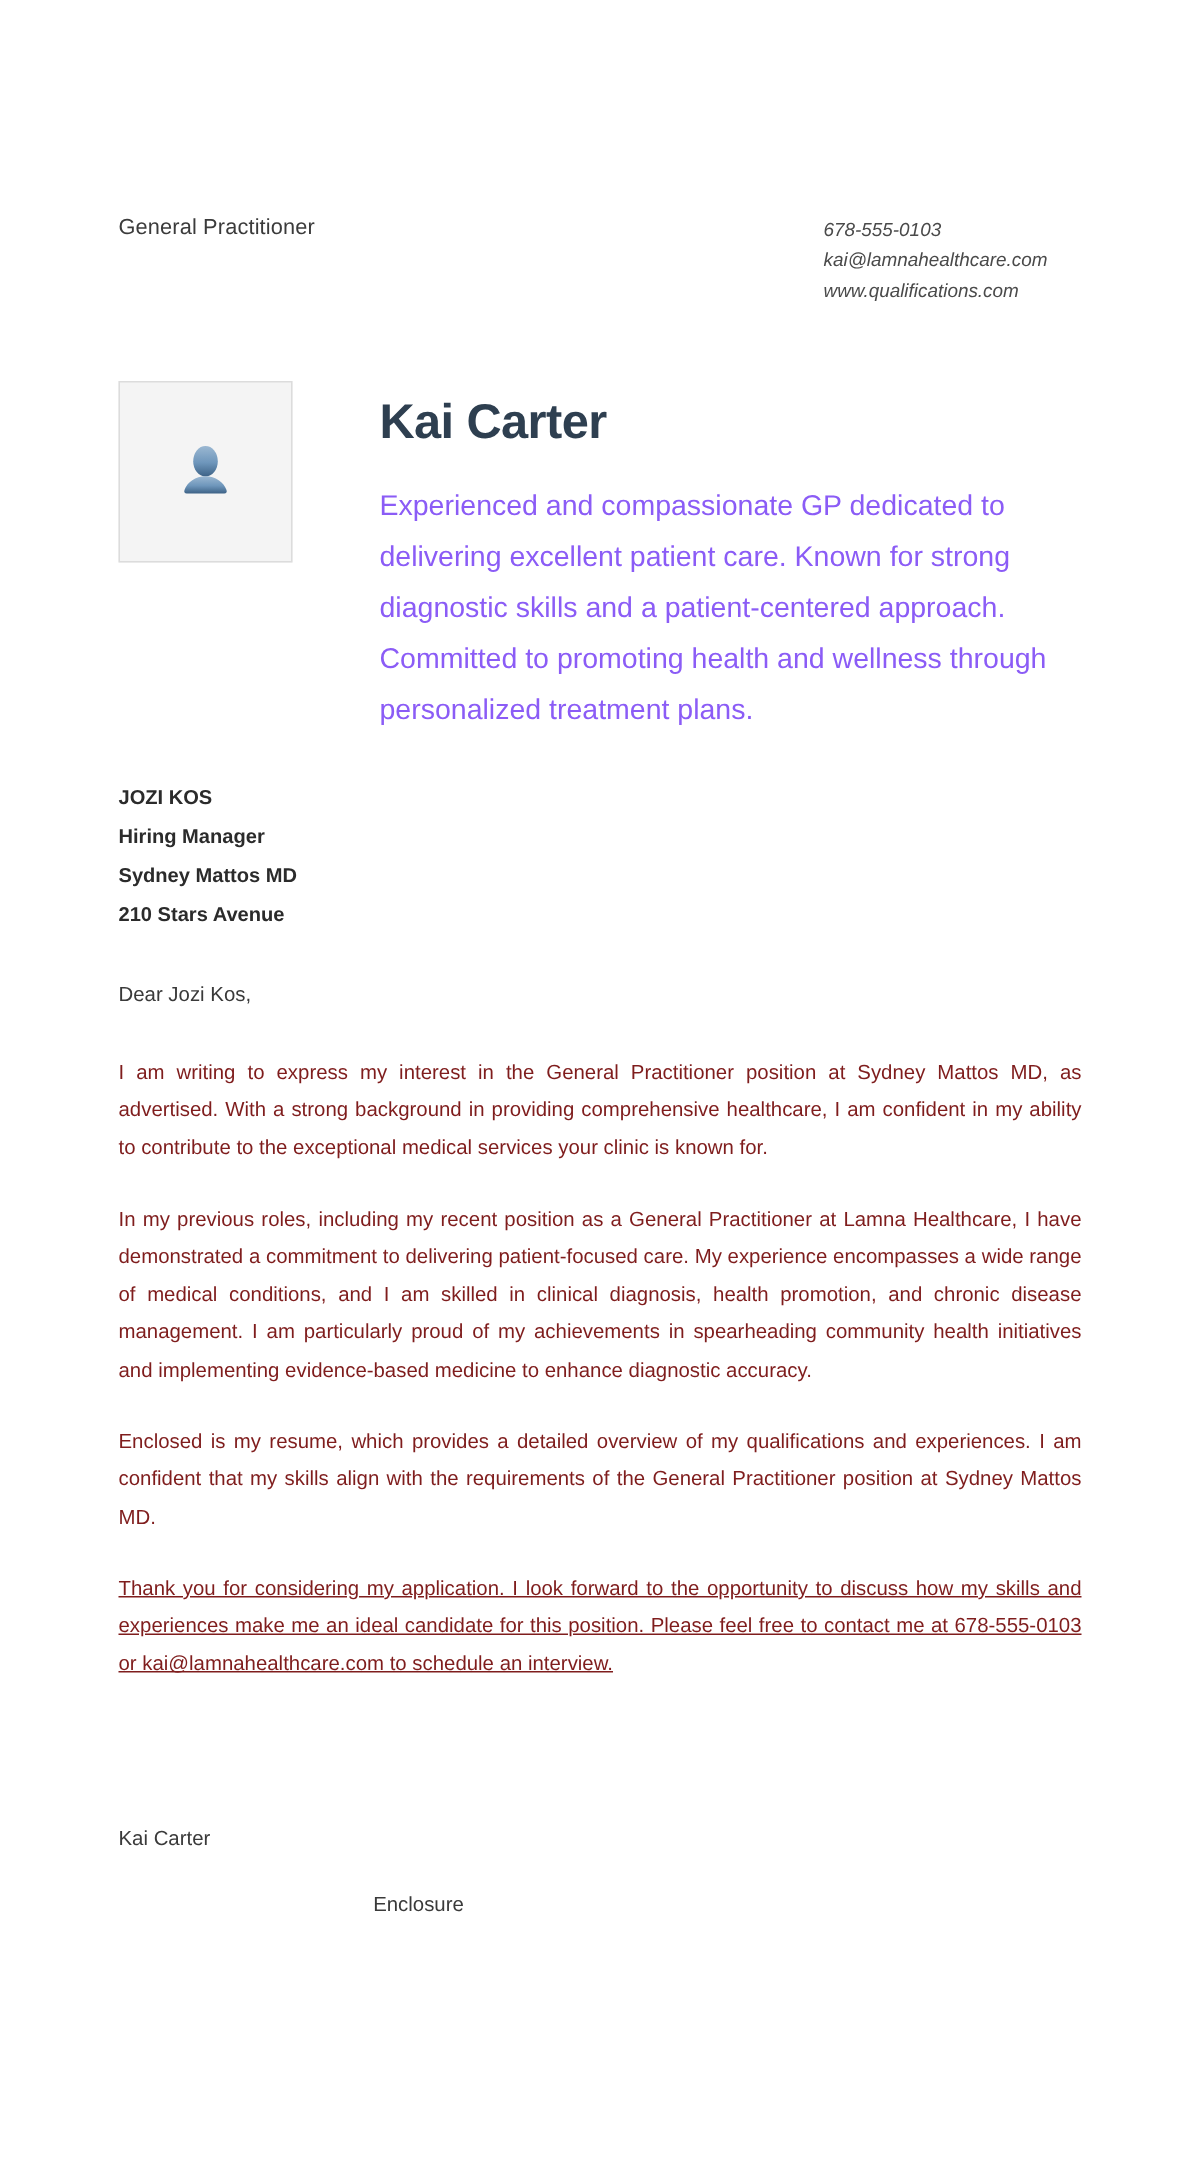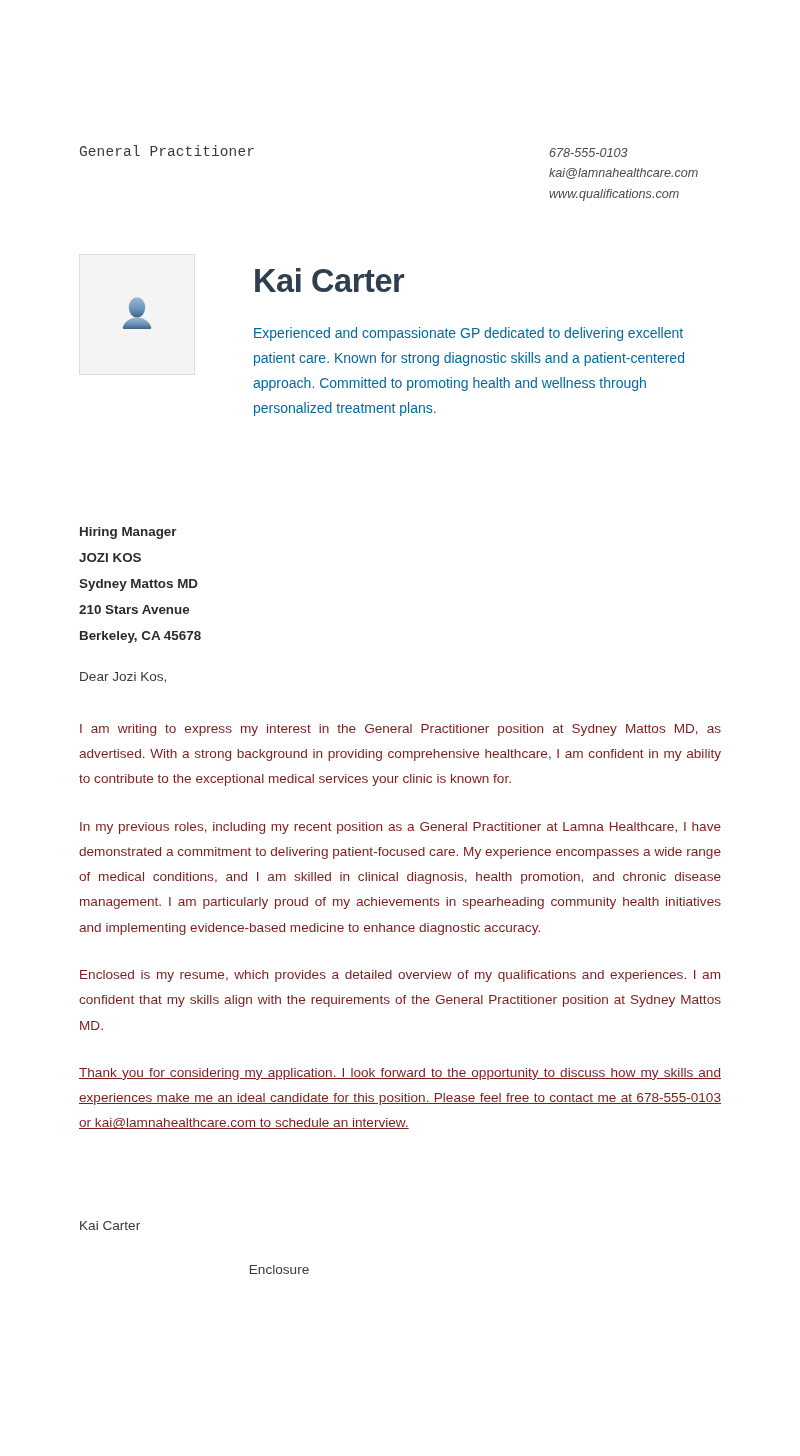--- a/index.html
+++ b/index.html
@@ -32,21 +32,20 @@
     width: 642px;
     display: flex;
     justify-content: space-between;
     align-items: flex-start;
   }
   .job-title {
     font-size: 14.5px;
     color: #3b3b3b;
     line-height: 1.3;
     letter-spacing: 0.1px;
-    font-family: Liberation Mono, monospace;
   }
   .contact-block {
     position: absolute;
     left: 470px;
     top: 0px;
     width: 180px;
     font-size: 12.6px;
     color: #4a4a4a;
     line-height: 1.62;
     font-style: italic;
@@ -91,22 +90,22 @@
   .profile-label {
     margin-top: 20px;
     font-size: 13.2px;
     font-weight: bold;
     color: #7f8d90;
     letter-spacing: 2.0px;
     line-height: 1.2;
   }
   .profile-text {
     margin-top: 22px;
-    font-size: 14px;
-    color: #0369a1;
+    font-size: 19px;
+    color: #8b5cf6;
     line-height: 1.78;
     text-align: left;
     width: 462px;
   }
 
   
   .recipient {
     position: absolute;
     left: 79px;
     top: 519px;
@@ -115,21 +114,21 @@
     font-weight: bold;
     color: #2b2b2b;
     line-height: 1.94;
   }
   .recipient div { white-space: nowrap; }
 
   
   .letter {
     position: absolute;
     left: 79px;
-    top: 666px;
+    top: 652px;
     width: 642px;
   }
   .salutation {
     font-size: 13.6px;
     color: #3a3a3a;
     line-height: 1.6;
     margin-bottom: 28px;
   }
   .body-par {
     font-size: 13.6px;
@@ -191,25 +190,24 @@
       </svg>
     </div>
 
     <div class="hero-text">
       <h1 class="name">Kai Carter</h1>
       <div class="profile-text">Experienced and compassionate GP dedicated to delivering excellent patient care. Known for strong diagnostic skills and a patient-centered approach. Committed to promoting health and wellness through personalized treatment plans.</div>
     </div>
   </div>
 
   <div class="recipient">
+    <div>JOZI KOS</div>
     <div>Hiring Manager</div>
-    <div>JOZI KOS</div>
     <div>Sydney Mattos MD</div>
     <div>210 Stars Avenue</div>
-    <div>Berkeley, CA 45678</div>
   </div>
 
   <div class="letter">
     <div class="salutation">Dear Jozi Kos,</div>
 
     <p class="body-par">I am writing to express my interest in the General Practitioner position at Sydney Mattos MD, as advertised. With a strong background in providing comprehensive healthcare, I am confident in my ability to contribute to the exceptional medical services your clinic is known for.</p>
     <p class="body-par">In my previous roles, including my recent position as a General Practitioner at Lamna Healthcare, I have demonstrated a commitment to delivering patient-focused care. My experience encompasses a wide range of medical conditions, and I am skilled in clinical diagnosis, health promotion, and chronic disease management. I am particularly proud of my achievements in spearheading community health initiatives and implementing evidence-based medicine to enhance diagnostic accuracy.</p>
     <p class="body-par">Enclosed is my resume, which provides a detailed overview of my qualifications and experiences. I am confident that my skills align with the requirements of the General Practitioner position at Sydney Mattos MD.</p>
     <p class="body-par">Thank you for considering my application. I look forward to the opportunity to discuss how my skills and experiences make me an ideal candidate for this position. Please feel free to contact me at 678-555-0103 or kai@lamnahealthcare.com to schedule an interview.</p>
   </div>

